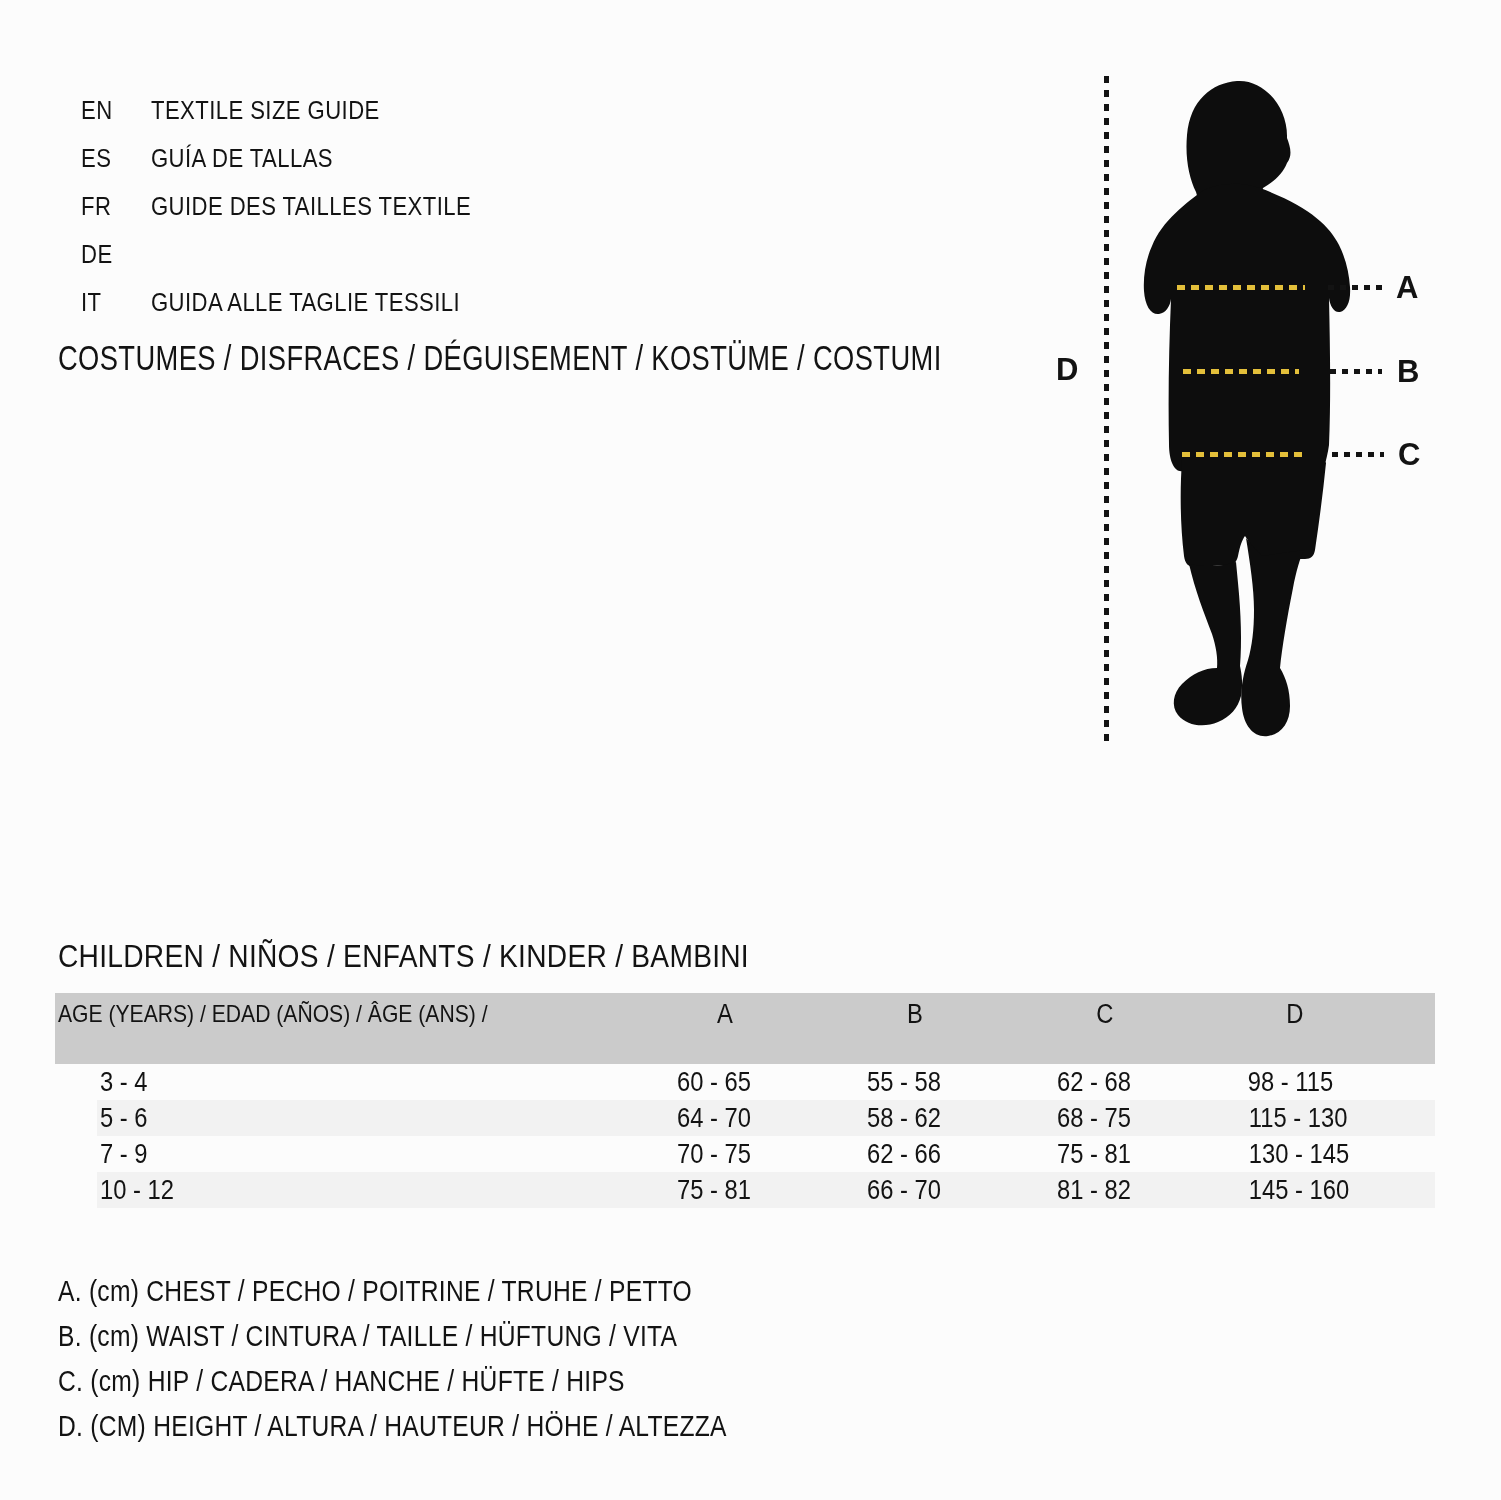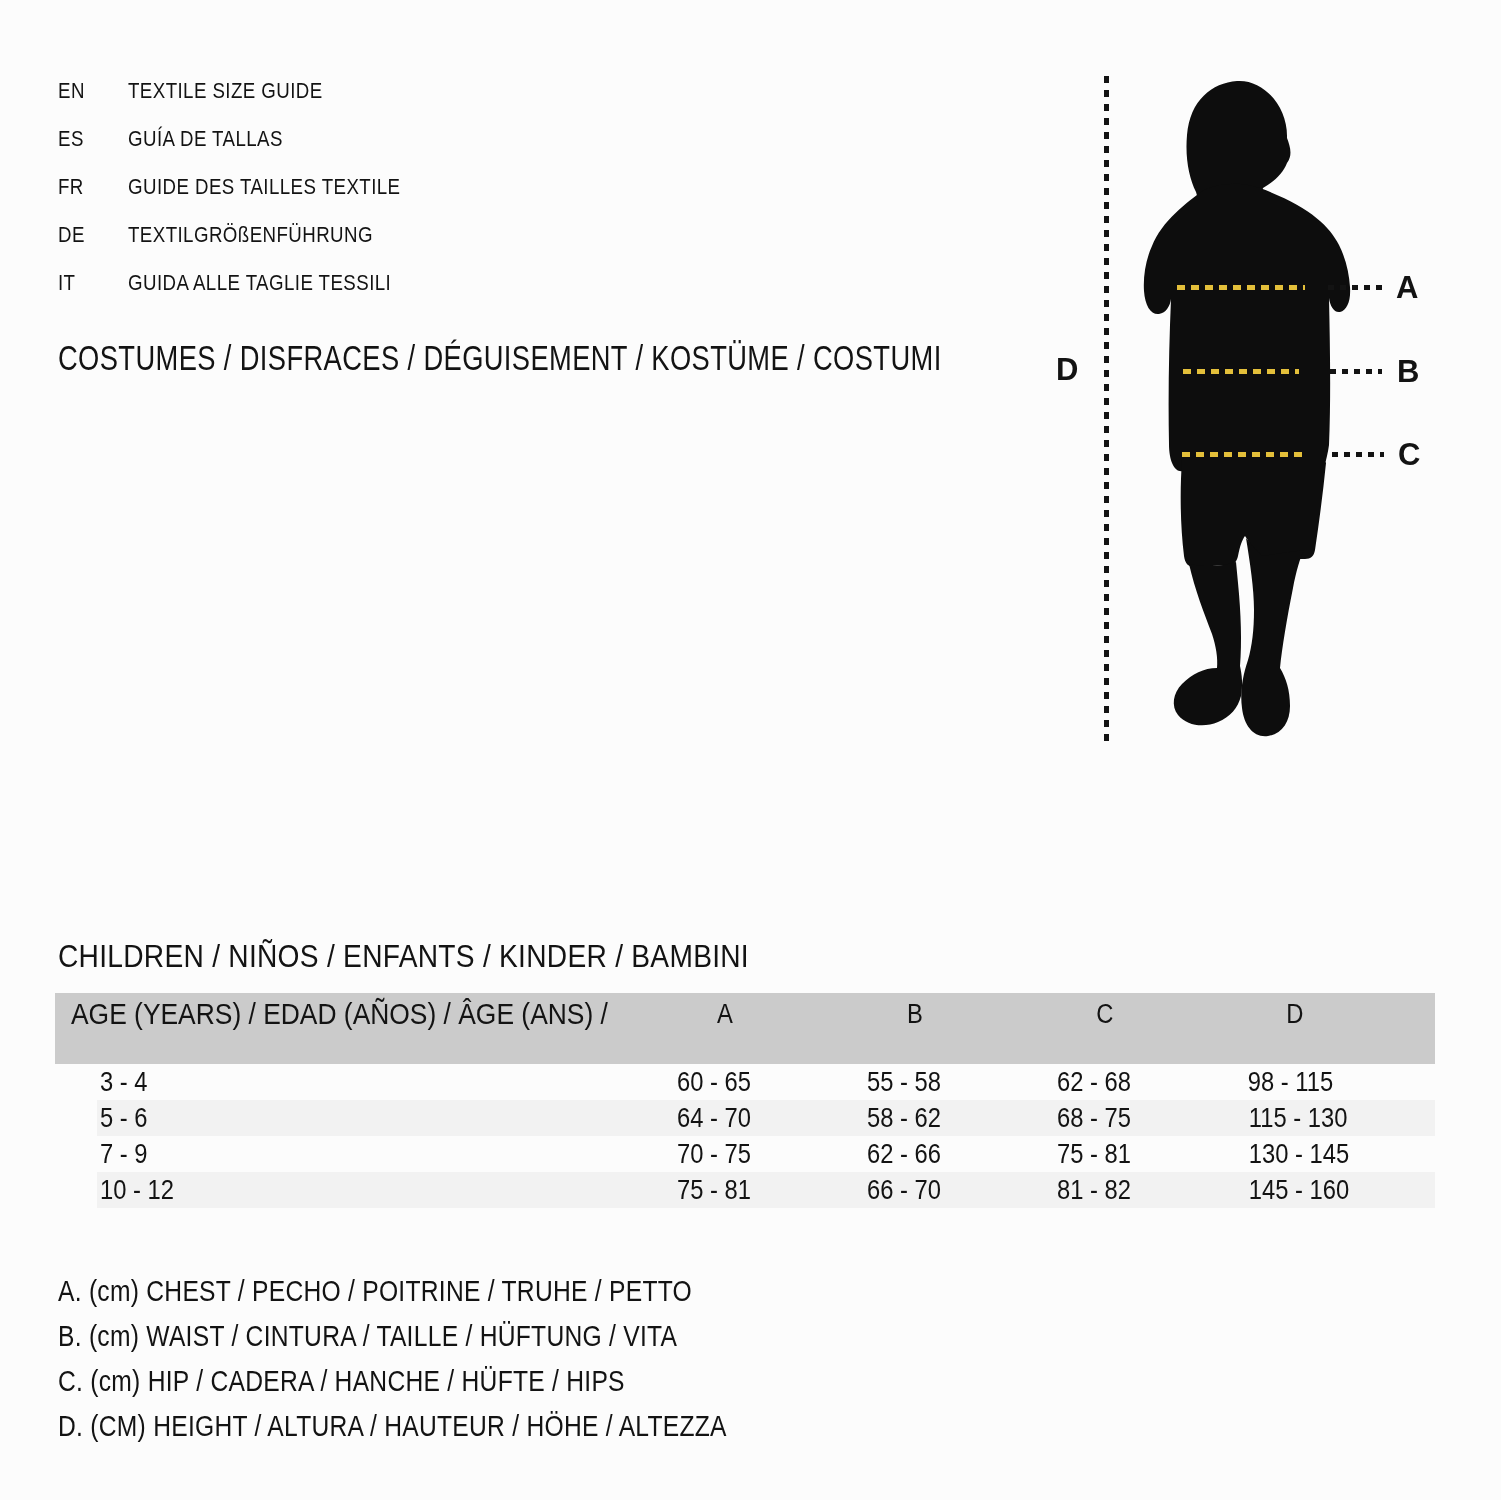--- a/index.html
+++ b/index.html
@@ -18,21 +18,21 @@
   }
   
   .cx{display:inline-block;white-space:nowrap;transform-origin:0 50%;}
   .cxc{display:inline-block;white-space:nowrap;transform-origin:50% 50%;}
   .s78{transform:scaleX(.78);}
   .s85{transform:scaleX(.85);}
   .s88{transform:scaleX(.88);}
 
   
   .lang-block{position:absolute;left:58px;top:78px;}
-  .lang-row{display:flex;height:48px;align-items:flex-start;font-size:22px;letter-spacing:.5px;}
+  .lang-row{display:flex;height:48px;align-items:flex-end;font-size:26px;letter-spacing:.5px;margin-left:23px;}
   .lang-code{width:70px;flex:0 0 70px;}
   
   .costumes{position:absolute;left:58px;top:338px;font-size:35px;font-weight:400;letter-spacing:.5px;}
 
   
   .height-line{
     position:absolute;left:1104px;top:76px;width:5px;height:672px;
     background:repeating-linear-gradient(180deg,var(--ink) 0 7px,transparent 7px 14px);
   }
   .fig-label{position:absolute;font-size:31px;font-weight:700;}
@@ -48,21 +48,21 @@
 
   
   .section-title{position:absolute;left:58px;top:938px;font-size:32px;letter-spacing:.3px;}
 
   
   .size-table{position:absolute;left:55px;top:993px;width:1380px;font-size:27px;}
   .thead{
     display:grid;grid-template-columns:575px 190px 190px 190px 190px;
     background:var(--header_gray);height:71px;
   }
-  .th-age{padding:6px 0 0 16px;font-size:30px;line-height:29px;}
+  .th-age{padding:6px 0 0 3px;font-size:24px;line-height:29px;}
   .th-col{text-align:center;padding-top:6px;font-size:27px;}
   .trow{
     display:grid;grid-template-columns:575px 190px 190px 190px 190px;
     height:36px;align-items:center;margin-left:42px;
   }
   .trow.alt{background:var(--stripe);}
   .td-age{padding-left:3px;}
   .td{text-align:left;}
 
   
@@ -82,21 +82,20 @@
     <div class="lang-row">
       <span class="lang-code"><span class="cx s85">ES</span></span>
       <span><span class="cx s85">GUÍA DE TALLAS</span></span>
     </div>
     <div class="lang-row">
       <span class="lang-code"><span class="cx s85">FR</span></span>
       <span><span class="cx s85">GUIDE DES TAILLES TEXTILE</span></span>
     </div>
     <div class="lang-row">
       <span class="lang-code"><span class="cx s85">DE</span></span>
-      <span><span class="cx s85">TEXTILGRÖßENFÜHRUNG</span></span>
     </div>
     <div class="lang-row">
       <span class="lang-code"><span class="cx s85">IT</span></span>
       <span><span class="cx s85">GUIDA ALLE TAGLIE TESSILI</span></span>
     </div>
   </div>
 
   <div class="costumes">
     <span class="cx s78">COSTUMES / DISFRACES / DÉGUISEMENT / KOSTÜME / COSTUMI</span>
   </div>

